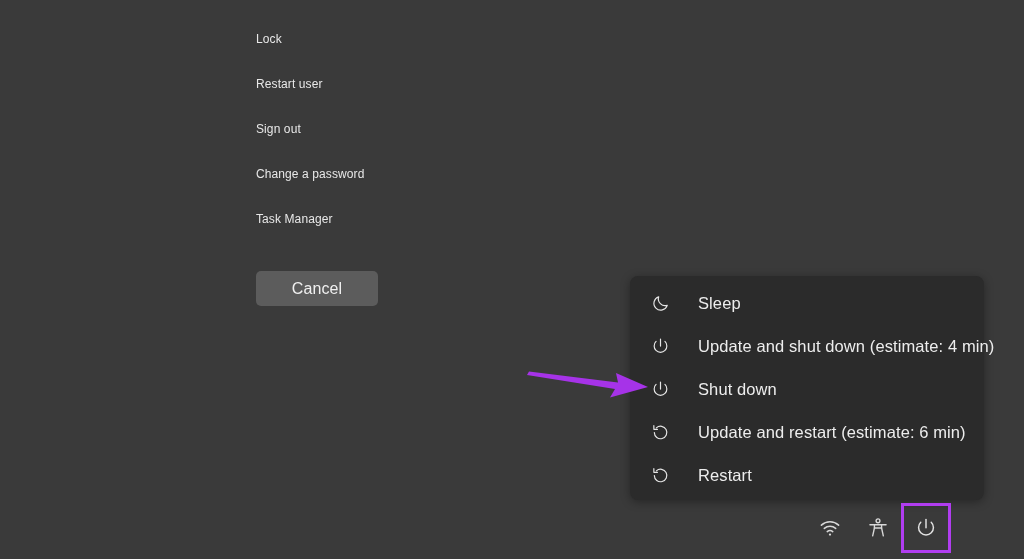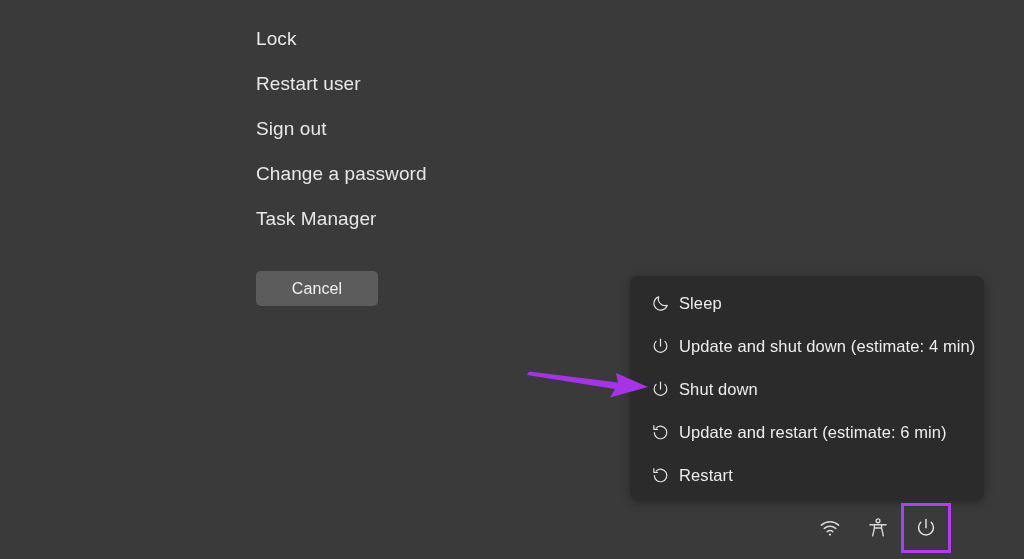--- a/index.html
+++ b/index.html
@@ -22,21 +22,21 @@
     position: absolute;
     left: 256px;
     top: 27px;
     width: 330px;
   }
 
   .option-item {
     height: 45px;
     line-height: 24px;
     color: #e8e8e8;
-    font-size: 19px;
+    font-size: 12px;
     letter-spacing: 0.1px;
     white-space: nowrap;
     cursor: default;
   }
 
   
   #cancel-button {
     position: absolute;
     left: 256px;
     top: 271px;
@@ -83,20 +83,21 @@
     display: flex;
     align-items: center;
     justify-content: flex-start;
   }
 
   .menu-row .m-label {
     color: #ededed;
     font-size: 16.5px;
     letter-spacing: 0.1px;
     white-space: nowrap;
+    margin-left: 19px;
   }
 
   
   #annotation-arrow {
     position: absolute;
     left: 520px;
     top: 360px;
     width: 140px;
     height: 40px;
     pointer-events: none;

